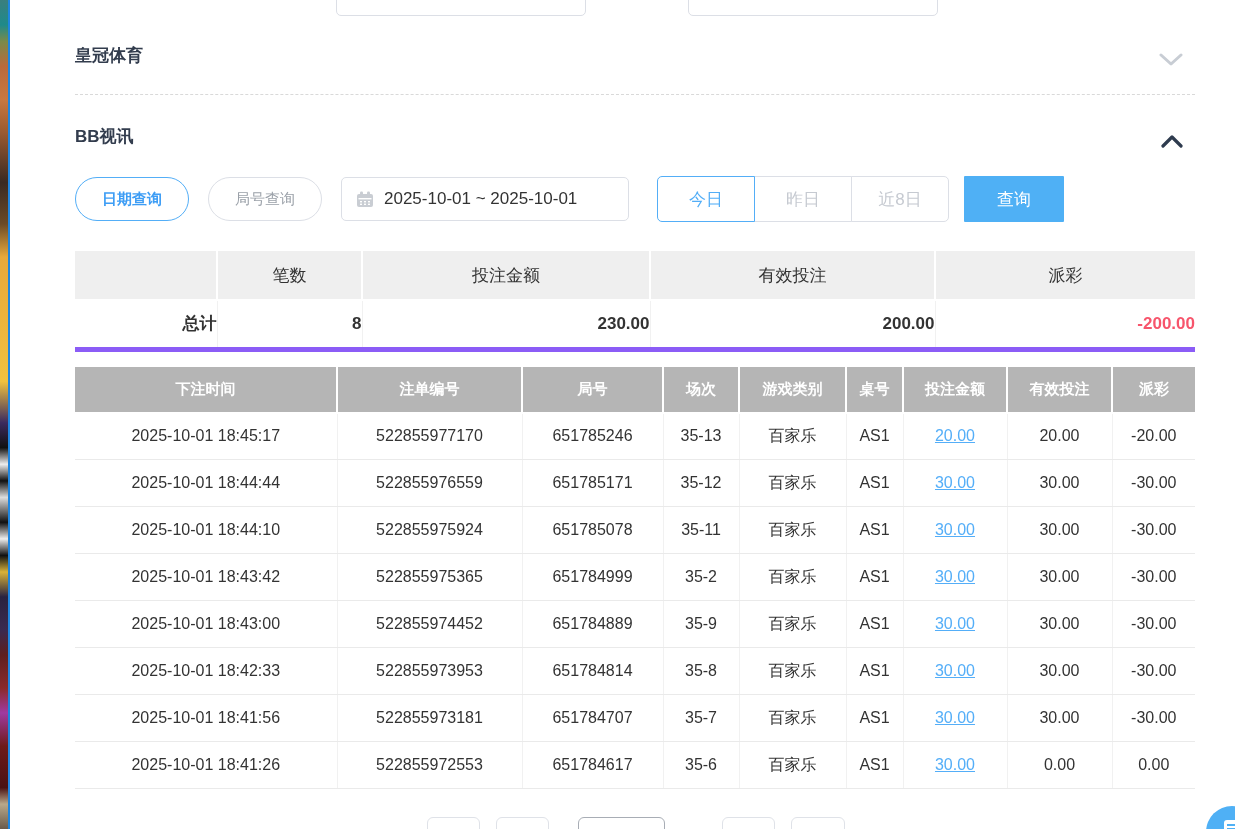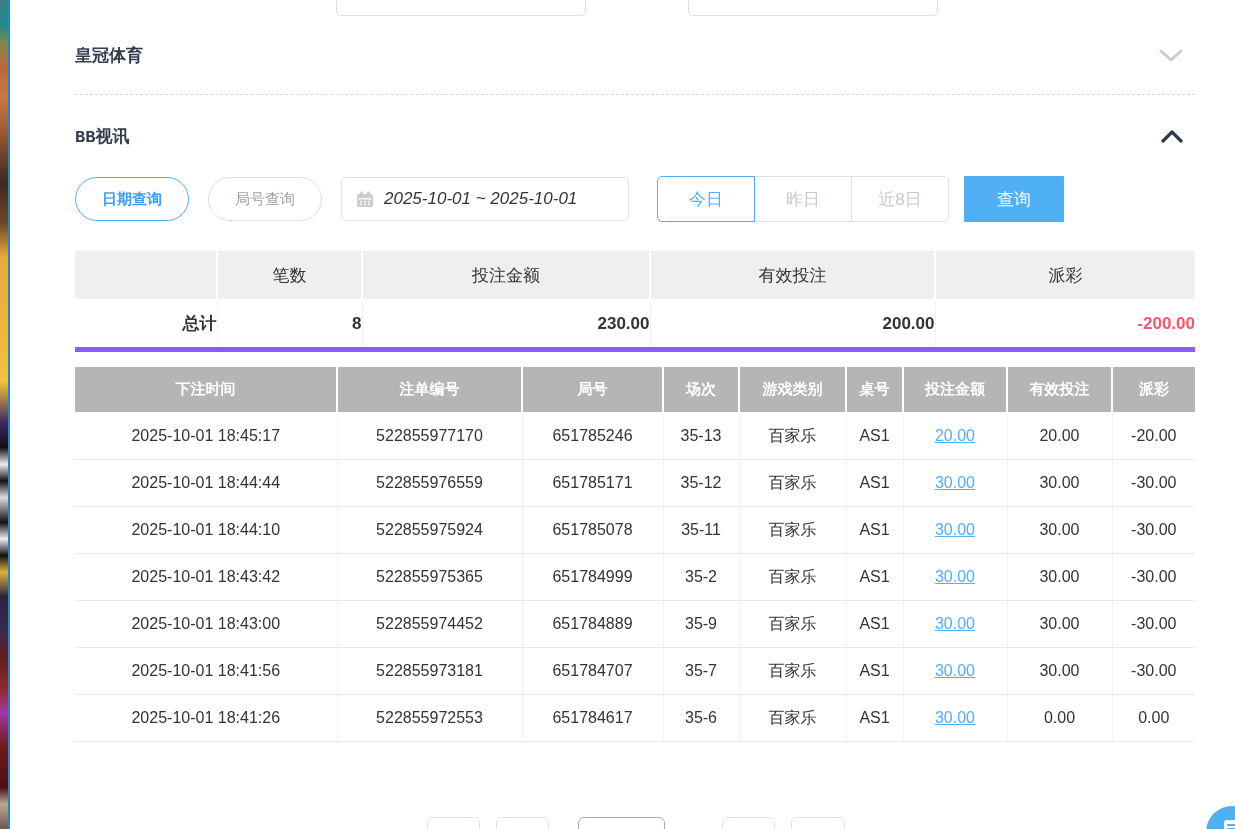--- a/index.html
+++ b/index.html
@@ -20,37 +20,37 @@
   .bg-strip-border { position:absolute; left:8px; top:0; width:2px; height:829px; background:#1e86e0; }
 
   
   .top-input { position:absolute; top:-12px; height:28px; width:250px;
     border:1px solid #dcdfe6; border-radius:5px; background:#fff; }
   .top-input.left  { left:336px; }
   .top-input.right { left:688px; }
 
   .content { position:absolute; left:75px; top:0; width:1120px; }
 
-  .section-header { display:flex; align-items:center; justify-content:space-between;font-family:Liberation Mono, monospace; }
+  .section-header { display:flex; align-items:flex-end; justify-content:space-between; }
   .section-header.first { margin-top:44px; }
   .section-title { font-size:17px; font-weight:bold; color:#323c4d; }
   .chev { margin-right:12px; cursor:pointer; }
 
   .dashed-divider { margin-top:27px; border-bottom:1px dashed #d9d9d9; width:100%; }
   .section-header.second { margin-top:30px; }
 
   
   .filter-row { margin-top:28px; display:flex; align-items:center; height:46px; }
   .pill { height:44px; padding:12px 26px; border-radius:22px; background:#fff;
     font-size:15px; font-weight:bold; cursor:pointer; }
   .pill.active { border:1px solid #53aef7; color:#3d9df5; }
   .pill.inactive { border:1px solid #dcdfe6; color:#9aa0a8; margin-left:19px; font-weight:normal; }
   .date-field { margin-left:19px; width:288px; height:44px; border:1px solid #dcdfe6;
     border-radius:5px; background:#fff; display:flex; align-items:center; padding:0 14px;
-    font-size:17px; color:#333; cursor:pointer;font-style:italic; }
+    font-size:17px; color:#333; cursor:pointer; }
   .date-field .cal { margin-right:10px; display:flex; }
   .btn-group { display:flex; margin-left:12px; }
   .gbtn { width:98px; height:46px; background:#fff; border:1px solid #dcdfe6;
     font-size:17px; color:#c6cad1; cursor:pointer; margin-left:-1px; }
   .gbtn:first-child { border-radius:5px 0 0 5px; margin-left:16px; }
   .gbtn:last-child { border-radius:0 5px 5px 0; }
   .gbtn.active { border:1px solid #53aef7; color:#53aef7; position:relative; z-index:2; }
   .search-btn { margin-left:15px; width:100px; height:46px; background:#4fb0f5; border:none;
     border-radius:1px; color:#fff; font-size:17px; cursor:pointer; }
 
@@ -257,20 +257,31 @@
             <td>522855974452</td>
             <td>651784889</td>
             <td>35-9</td>
             <td>百家乐</td>
             <td>AS1</td>
             <td><a class="amount-link">30.00</a></td>
             <td>30.00</td>
             <td class="neg">-30.00</td>
           </tr>
           <tr>
+            <td>2025-10-01 18:42:33</td>
+            <td>522855973953</td>
+            <td>651784814</td>
+            <td>35-8</td>
+            <td>百家乐</td>
+            <td>AS1</td>
+            <td><a class="amount-link">30.00</a></td>
+            <td>30.00</td>
+            <td class="neg">-30.00</td>
+          </tr>
+          <tr>
             <td>2025-10-01 18:41:56</td>
             <td>522855973181</td>
             <td>651784707</td>
             <td>35-7</td>
             <td>百家乐</td>
             <td>AS1</td>
             <td><a class="amount-link">30.00</a></td>
             <td>30.00</td>
             <td class="neg">-30.00</td>
           </tr>

